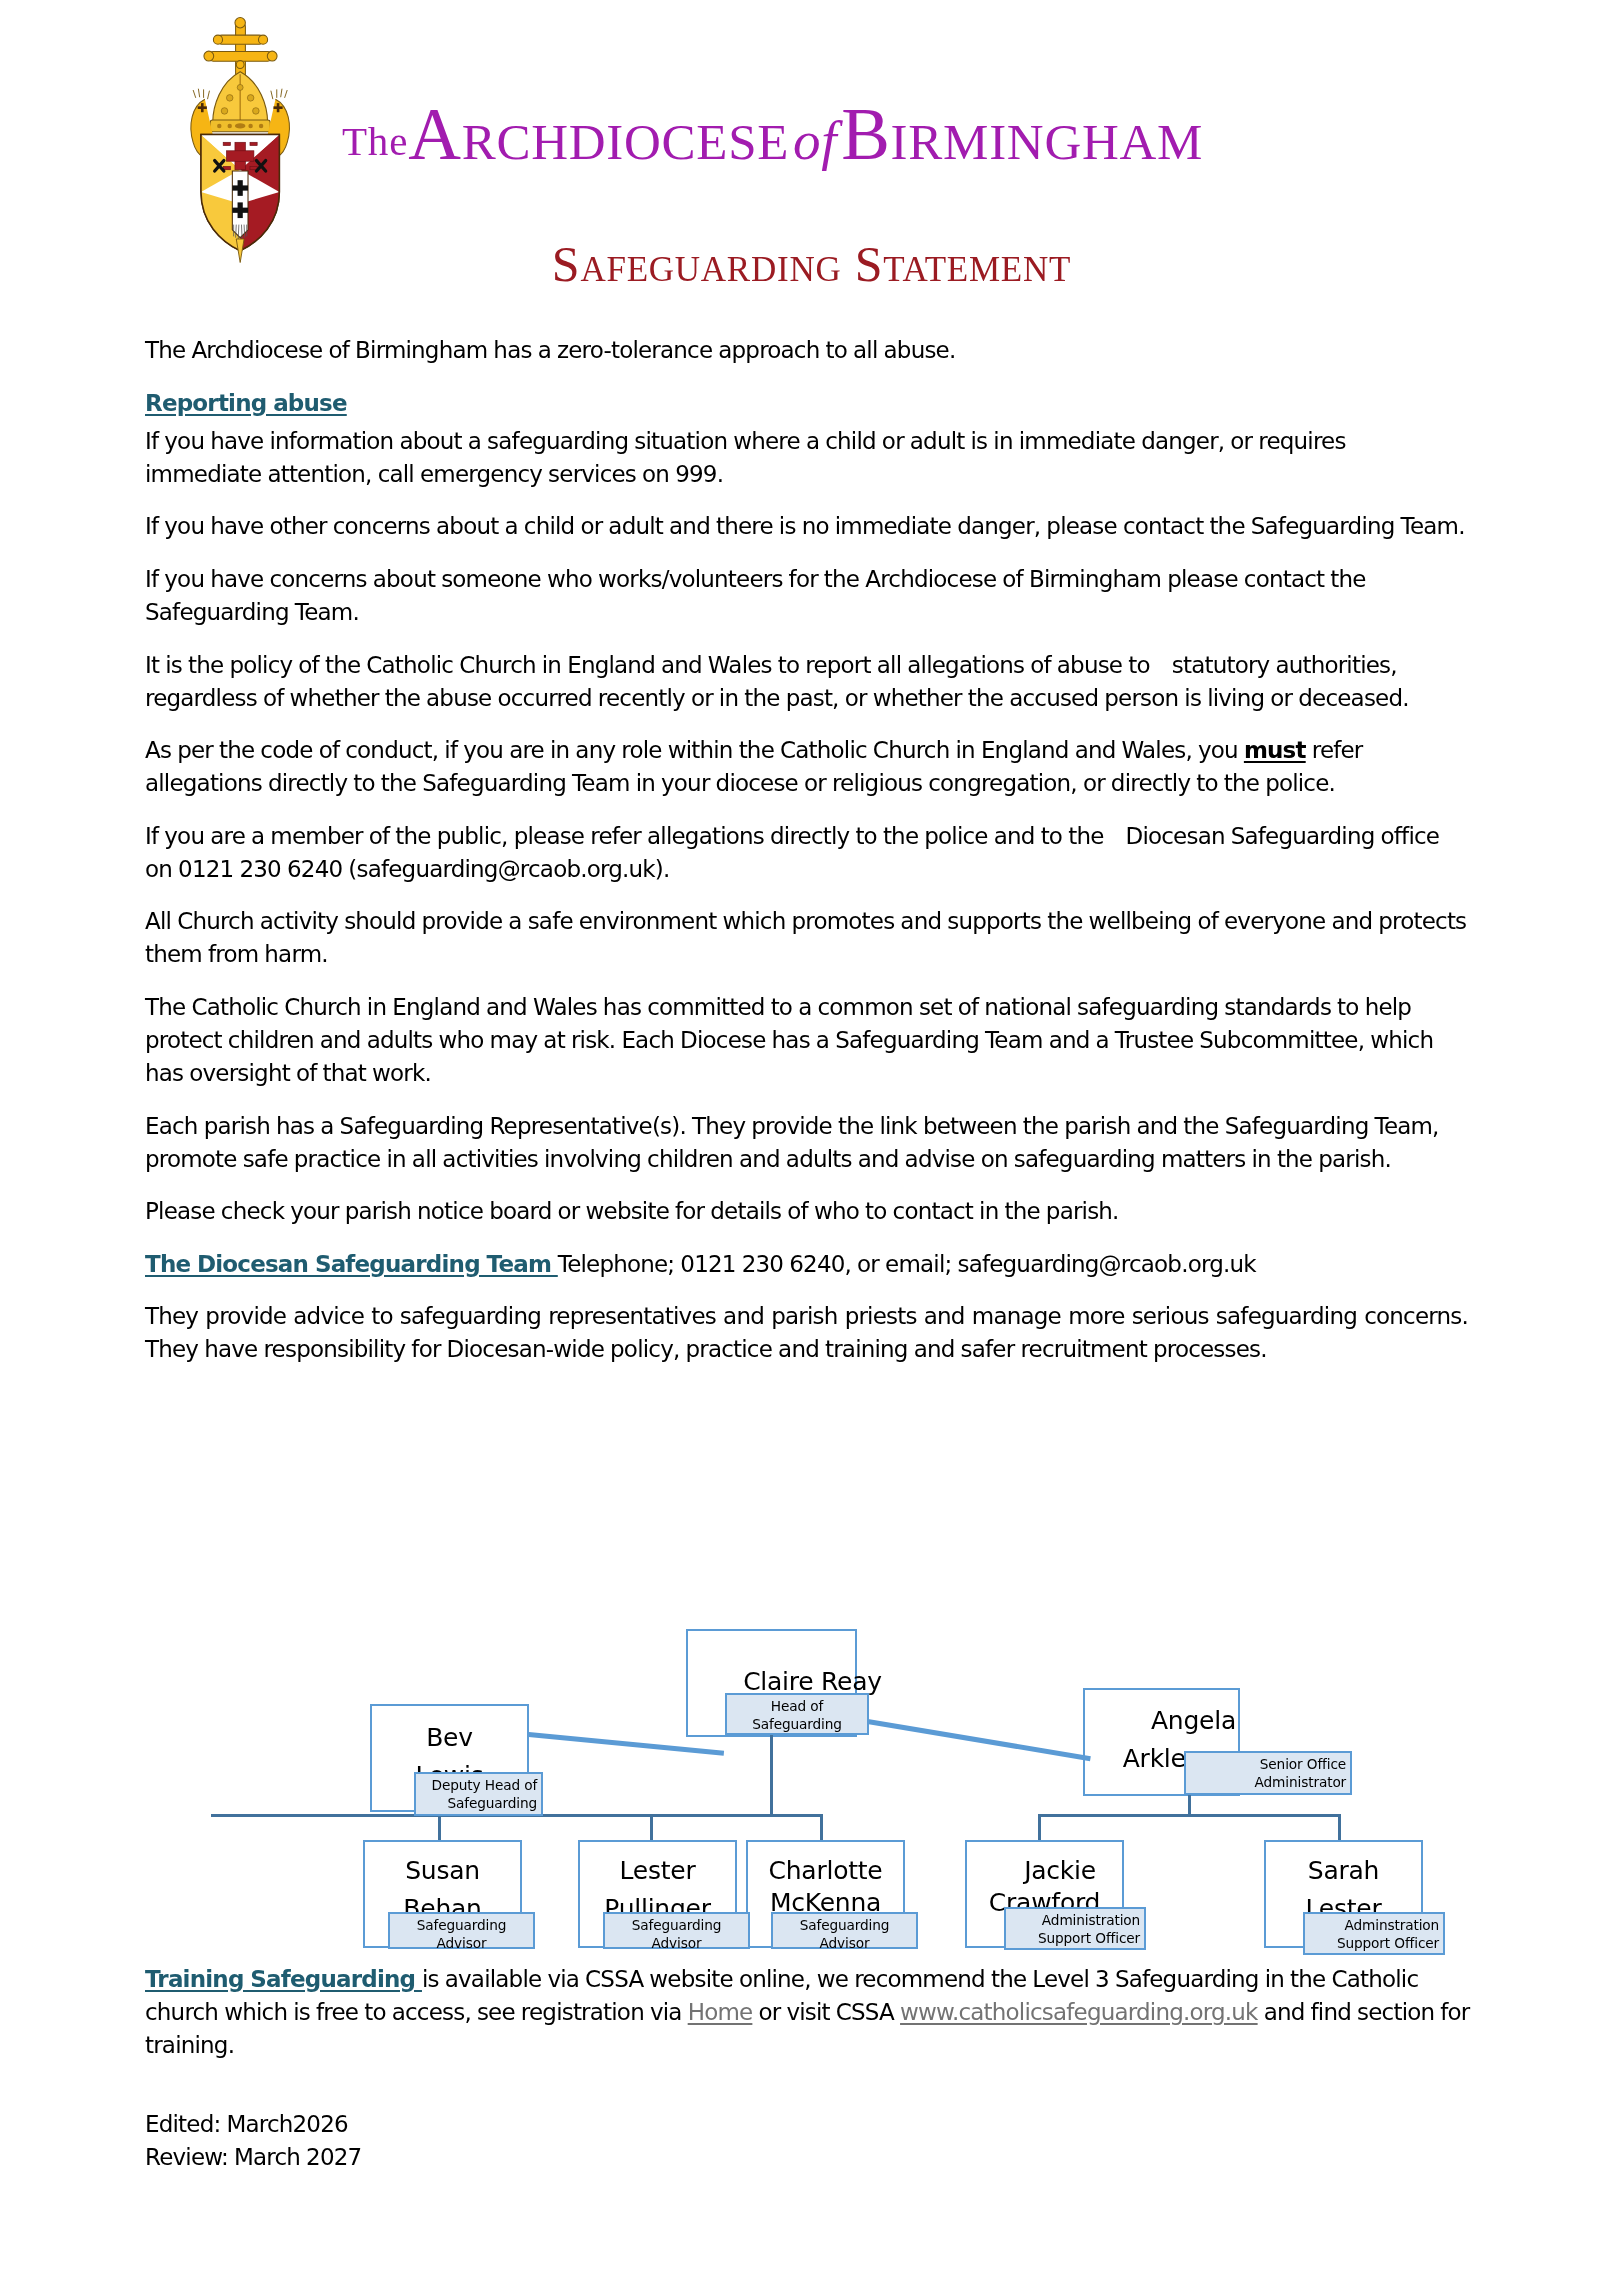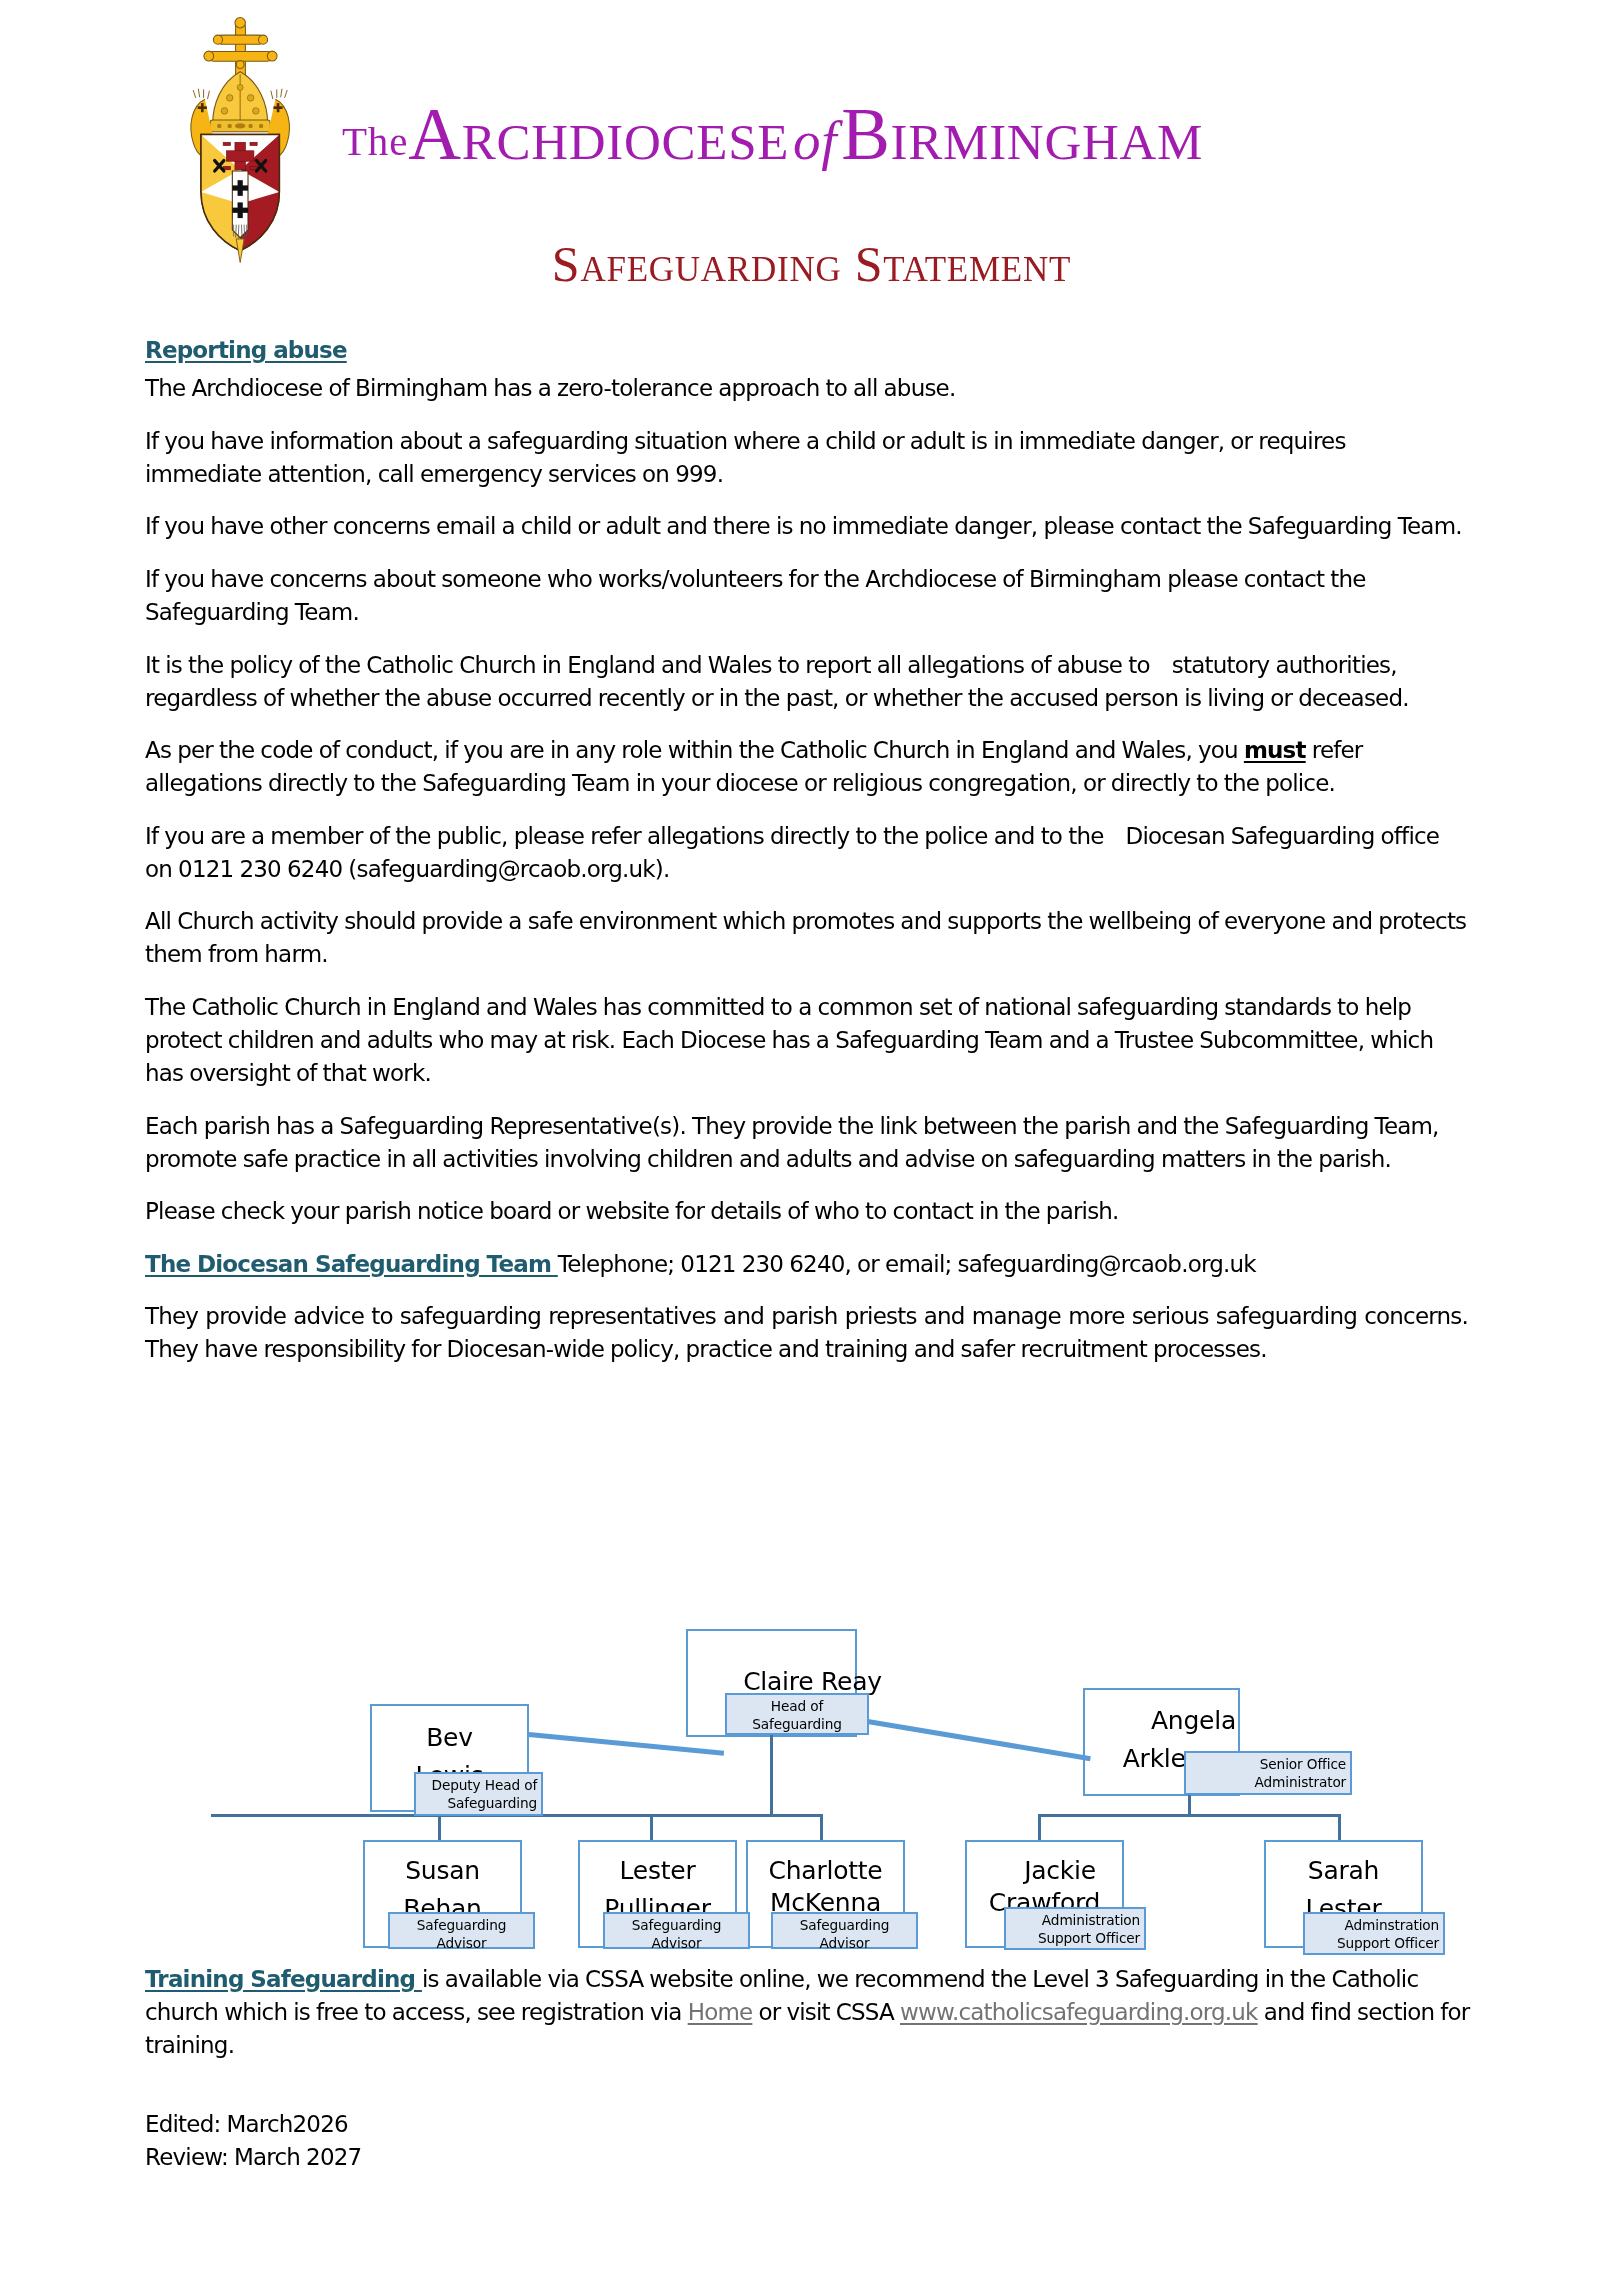--- a/index.html
+++ b/index.html
@@ -262,27 +262,27 @@
 
   <div class="wordmark">
     <span class="the">The</span><span style="font-variant:small-caps;">Archdiocese</span><span class="of">of</span><span style="font-variant:small-caps;">Birmingham</span>
   </div>
 
   <div class="doc-title">Safeguarding Statement</div>
 </div>
 
 <div class="page-body">
 
+  <p class="para">The Archdiocese of Birmingham has a zero-tolerance approach to all abuse.</p>
+
   <p class="para heading-block"><span class="heading-link">Reporting abuse</span></p>
 
-  <p class="para">The Archdiocese of Birmingham has a zero-tolerance approach to all abuse.</p>
-
   <p class="para">If you have information about a safeguarding situation where a child or adult is in immediate danger, or requires immediate attention, call emergency services on 999.</p>
 
-  <p class="para">If you have other concerns email a child or adult and there is no immediate danger, please contact the Safeguarding Team.</p>
+  <p class="para">If you have other concerns about a child or adult and there is no immediate danger, please contact the Safeguarding Team.</p>
 
   <p class="para">If you have concerns about someone who works/volunteers for the Archdiocese of Birmingham please contact the Safeguarding Team.</p>
 
   <p class="para"><span>It is the policy of the Catholic Church in England and Wales to report all allegations of abuse to</span><span class="gap-tab"></span><span>statutory authorities, regardless of whether the abuse occurred recently or in the past, or whether the accused person is living or deceased.</span></p>
 
   <p class="para"><span>As per the code of conduct, if you are in any role within the Catholic Church in England and Wales, you </span><span class="bold-u">must</span><span> refer allegations directly to the Safeguarding Team in your diocese or religious congregation, or directly to the police.</span></p>
 
   <p class="para"><span>If you are a member of the public, please refer allegations directly to the police and to the</span><span class="gap-tab"></span><span>Diocesan Safeguarding office on 0121 230 6240 (safeguarding@rcaob.org.uk).</span></p>
 
   <p class="para">All Church activity should provide a safe environment which promotes and supports the wellbeing of everyone and protects them from harm.</p>

